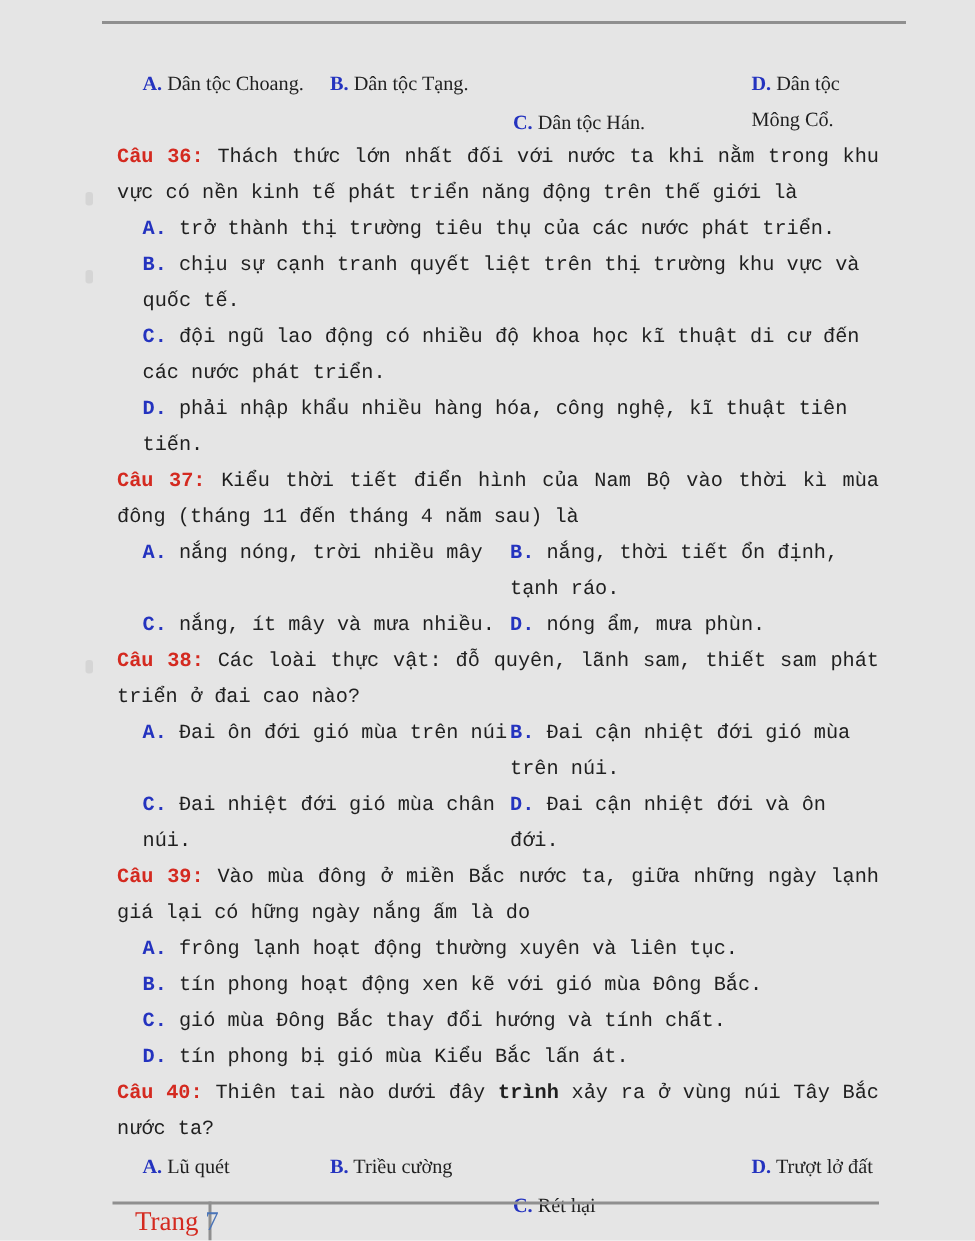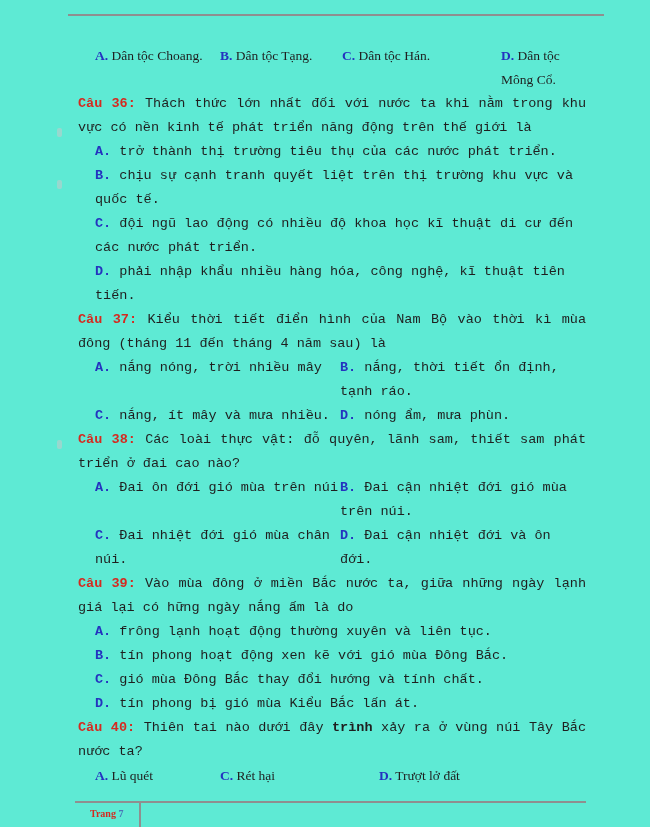--- a/index.html
+++ b/index.html
@@ -5,21 +5,21 @@
   html, body { margin: 0; padding: 0; }
   body {
     width: 650px; height: 827px;
     background: #fdfdfc;
     overflow: hidden;
     font-family: "Liberation Serif", "DejaVu Serif", serif;
   }
   .page {
     position: relative;
     width: 650px; height: 827px;
-    background: #5eead4;
+    background: #e5e5e5;
     color: #1f1f1f;
     font-size: 13.5px;
   }
   .top-rule {
     position: absolute; left: 68px; top: 14px;
     width: 536px; height: 2px;
     background: #8f8f8f;
   }
   .content {
     position: absolute; left: 78px; top: 44px;
@@ -32,35 +32,35 @@
   .letter  { color: #2433bf; font-weight: bold; }
   .opt-stack { padding-left: 17px; }
   .opt-2col {
     padding-left: 17px;
     display: grid;
     grid-template-columns: 245px 1fr;
   }
   .opt-row4 { display: flex; padding-left: 17px; }
   .opt-row4 .c1 { width: 125px; }
   .opt-row4 .c2 { width: 122px; }
-  .opt-row4 .c3 { width: 123px; }
+  .opt-row4 .c3 { width: 123px; margin-top: 26px; }
   .opt-row4 .c4 { flex: 1; margin-left: 36px; }
   .footer-rule {
     position: absolute; left: 75px; top: 801px;
     width: 511px; height: 2px;
     background: #8f8f8f;
   }
   .footer-vline {
     position: absolute; left: 139px; top: 801px;
     width: 2px; height: 26px;
     background: #8f8f8f;
   }
   .footer {
     position: absolute; left: 90px; top: 803px;
-    font-size: 10px; font-weight: bold;
+    font-size: 18px; font-weight: normal;
     line-height: 22px;
   }
   .footer-label { color: #d42a20; }
   .footer-page  { color: #4a74b8; }
   .scan-artifact {
     position: absolute; left: 57px;
     width: 5px; height: 9px;
     background: #c9c9c9; opacity: .55;
     border-radius: 2px;
   }
@@ -111,20 +111,21 @@
     <div class="opt-stack">
       <p><b class="letter">A.</b> <span>frông lạnh hoạt động thường xuyên và liên tục.</span></p>
       <p><b class="letter">B.</b> <span>tín phong hoạt động xen kẽ với gió mùa Đông Bắc.</span></p>
       <p><b class="letter">C.</b> <span>gió mùa Đông Bắc thay đổi hướng và tính chất.</span></p>
       <p><b class="letter">D.</b> <span>tín phong bị gió mùa Kiểu Bắc lấn át.</span></p>
     </div>
 
     <p class="q-text"><b class="q-label">Câu 40:</b> <span>Thiên tai nào dưới đây</span> <b>trình</b> <span>xảy ra ở vùng núi Tây Bắc nước ta?</span></p>
     <div class="opt-row4">
       <span class="c1"><b class="letter">A.</b> <span>Lũ quét</span></span>
+      <span class="c2"><b class="letter">B.</b> <span>Triều cường</span></span>
       <span class="c3"><b class="letter">C.</b> <span>Rét hại</span></span>
       <span class="c4"><b class="letter">D.</b> <span>Trượt lở đất</span></span>
     </div>
 
   </div>
 
   <div class="footer-rule"></div>
   <div class="footer-vline"></div>
   <div class="footer">
     <span class="footer-label">Trang</span> <span class="footer-page">7</span>

